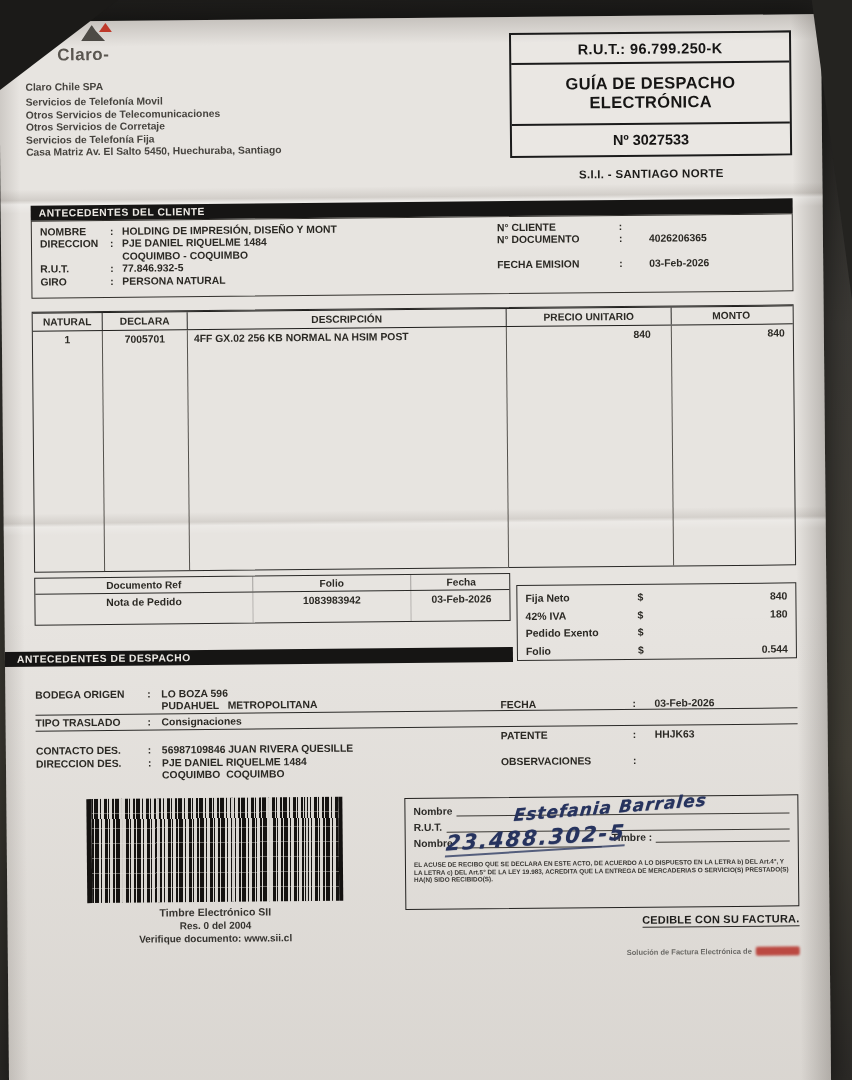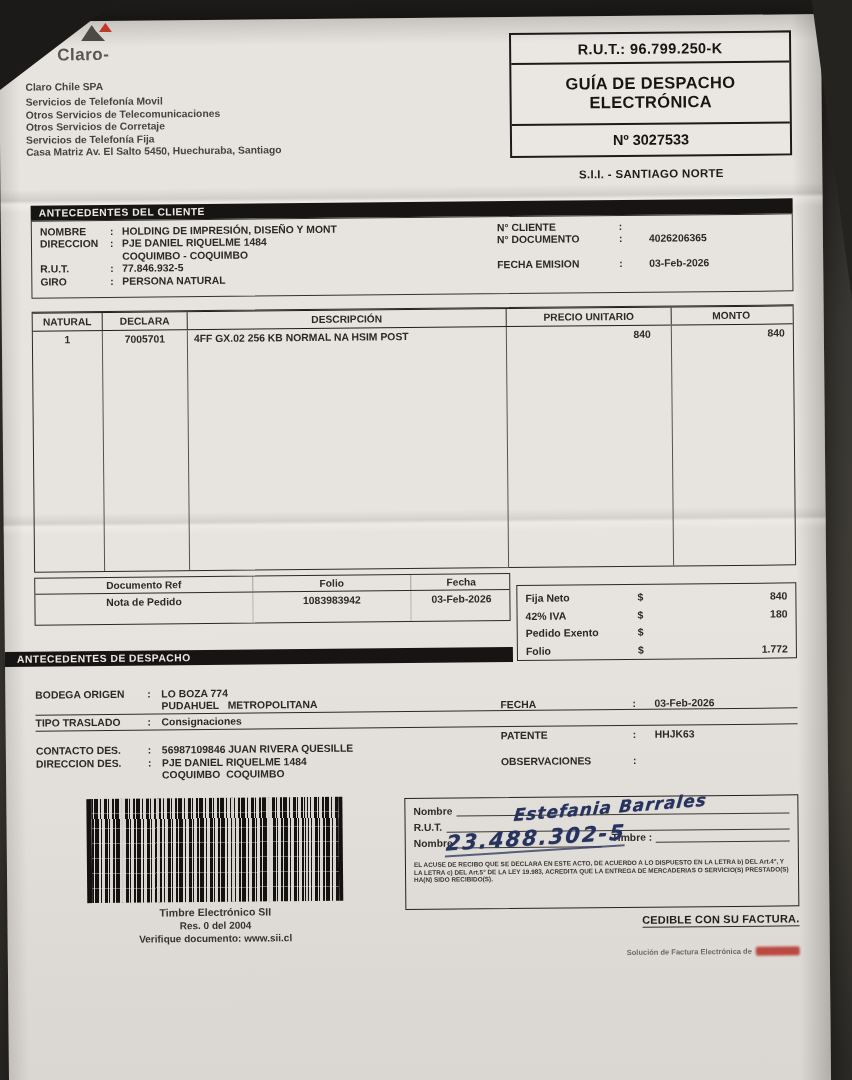--- a/index.html
+++ b/index.html
@@ -282,30 +282,30 @@
         <span class="tval">180</span>
     </div>
     <div class="trow">
       <span class="tlabel">Pedido Exento</span>
         <span class="tcur">$</span>
         <span class="tval"></span>
     </div>
     <div class="trow">
       <span class="tlabel">Folio</span>
         <span class="tcur">$</span>
-        <span class="tval">1.772</span>
+        <span class="tval">0.544</span>
     </div>
   </div>
 
   <div class="secbar bar-despacho">ANTECEDENTES DE DESPACHO</div>
   <div class="dispatch-area">
     <div class="drow left" style="top:38px">
       <span class="dlabel">BODEGA ORIGEN</span>
         <span class="dsep">:</span>
-        <span class="dval">LO BOZA 774</span>
+        <span class="dval">LO BOZA 596</span>
     </div>
     <div class="drow left" style="top:50px">
       <span class="dlabel"></span>
         <span class="dsep"></span>
         <span class="dval">PUDAHUEL   METROPOLITANA</span>
     </div>
     <div class="drow right" style="top:52px">
       <span class="dlabel">FECHA</span>
         <span class="dsep">:</span>
         <span class="dval">03-Feb-2026</span>

